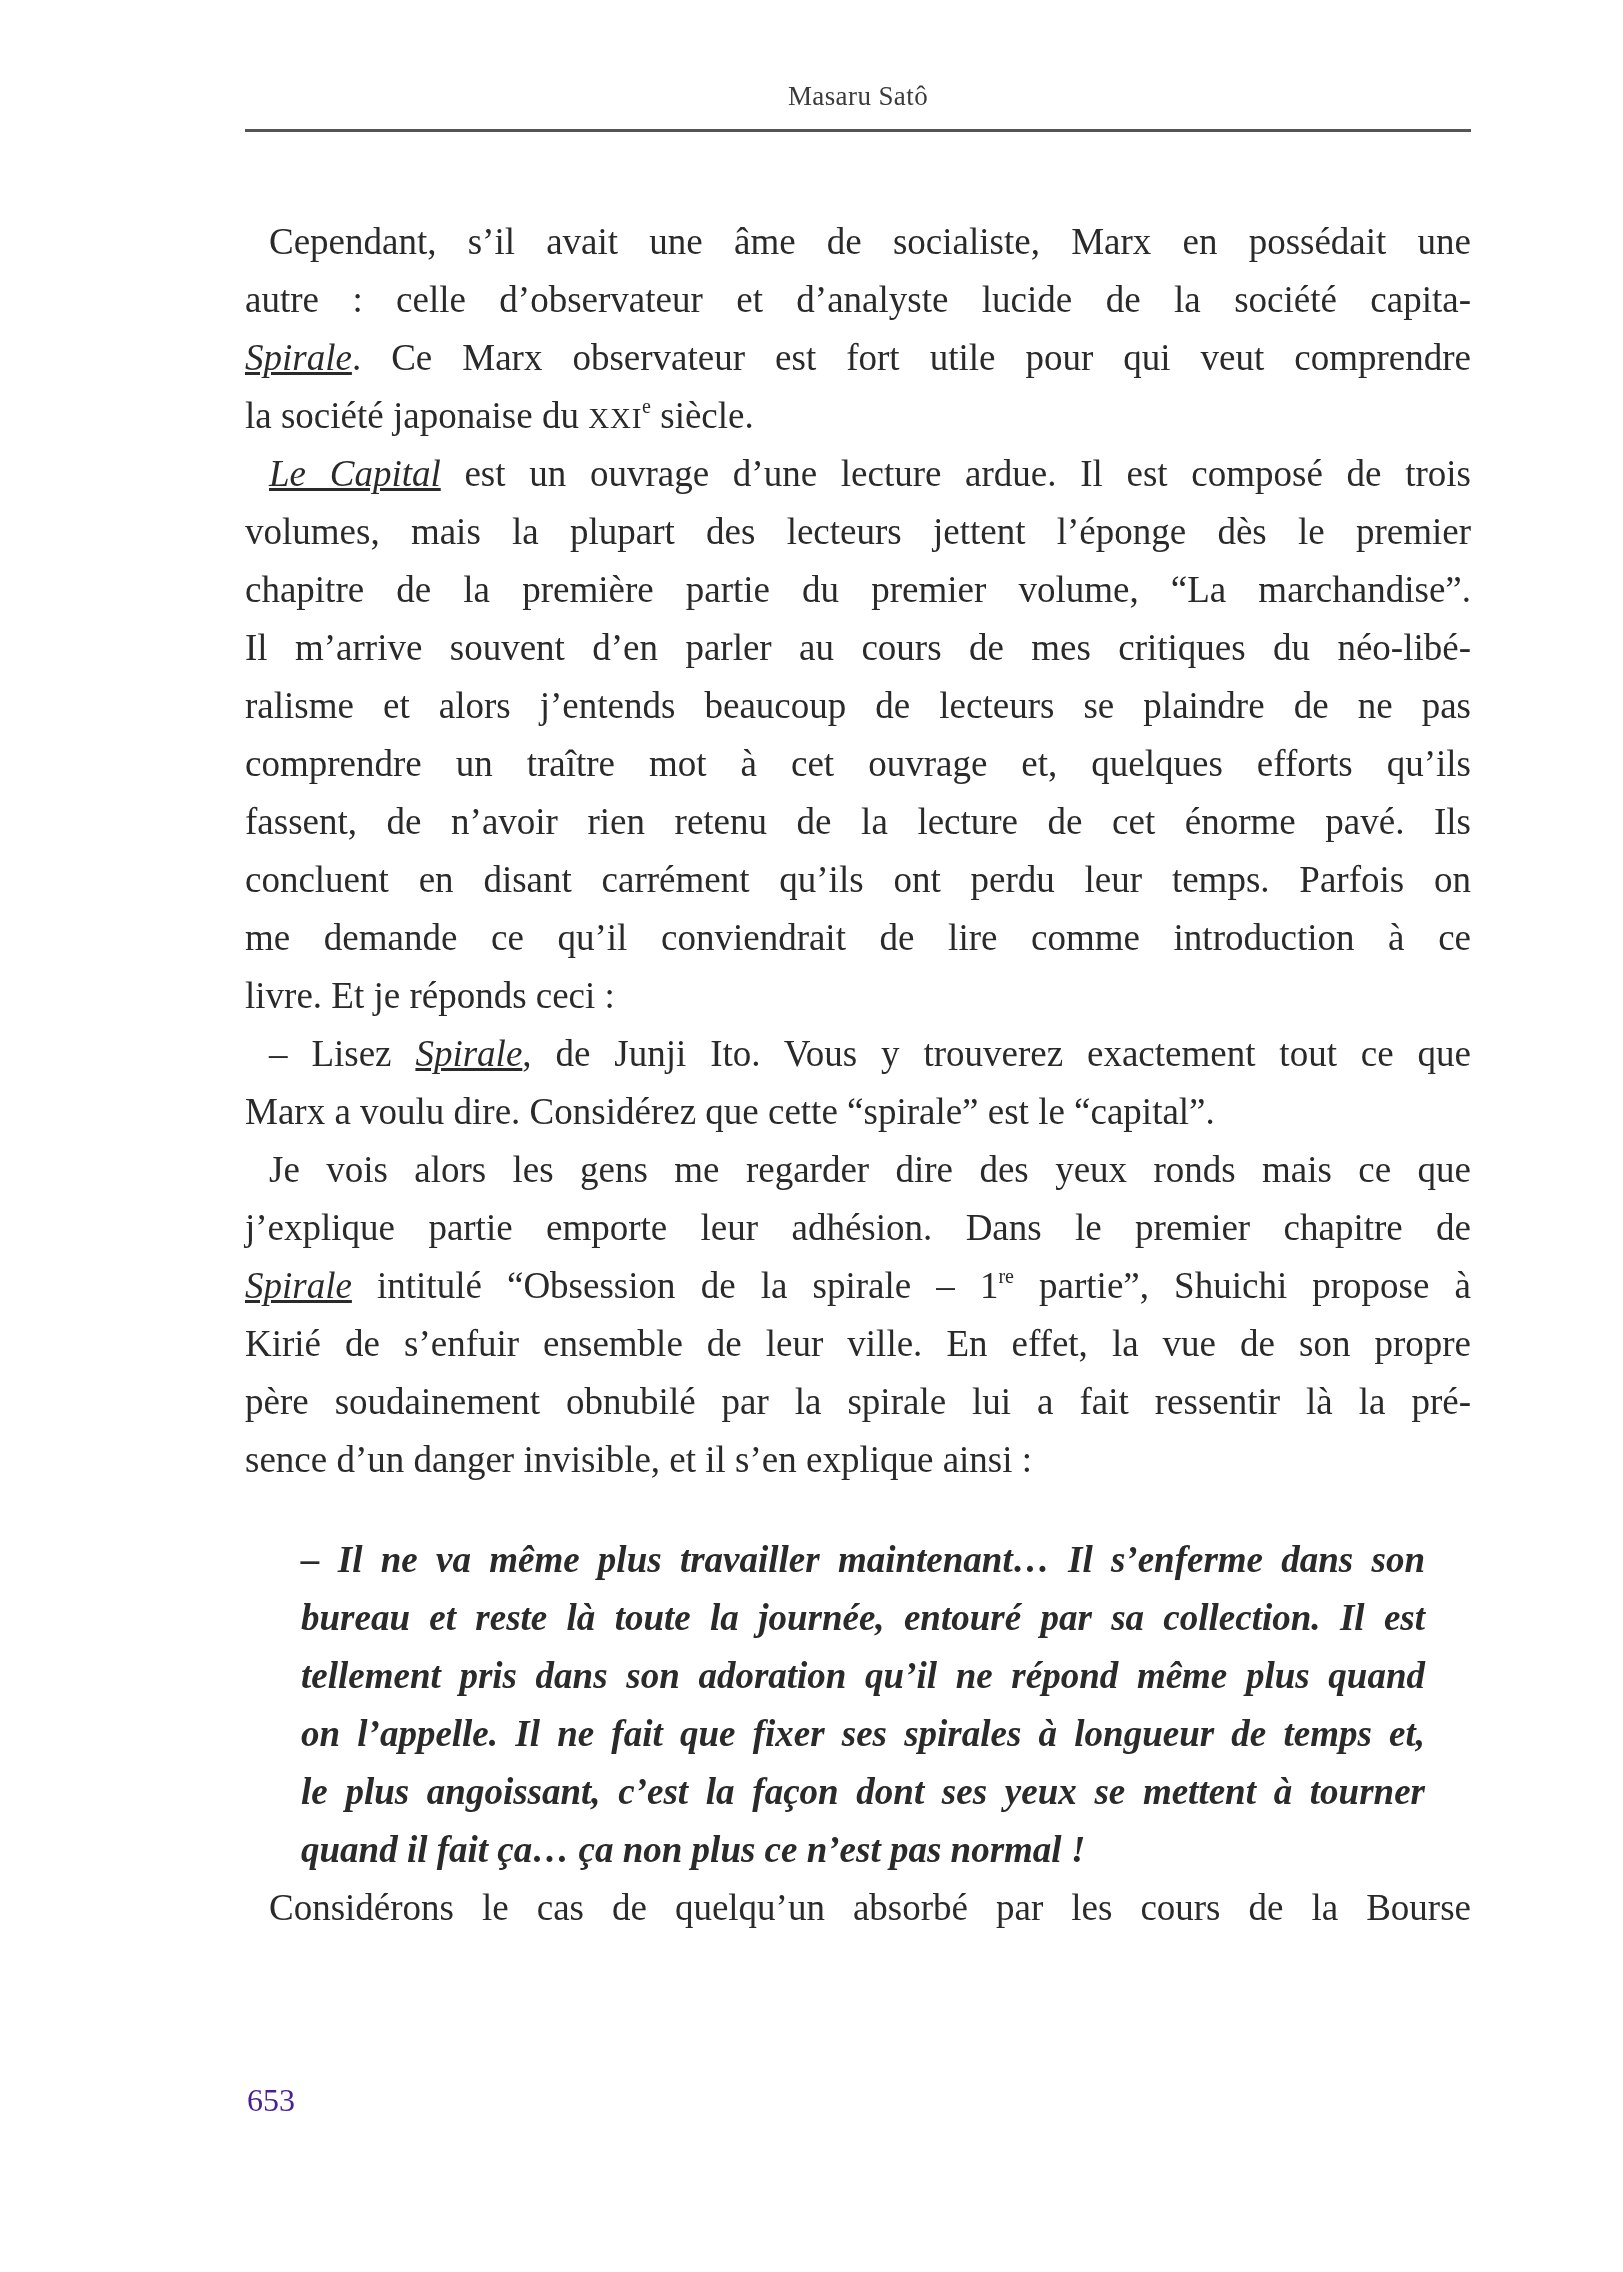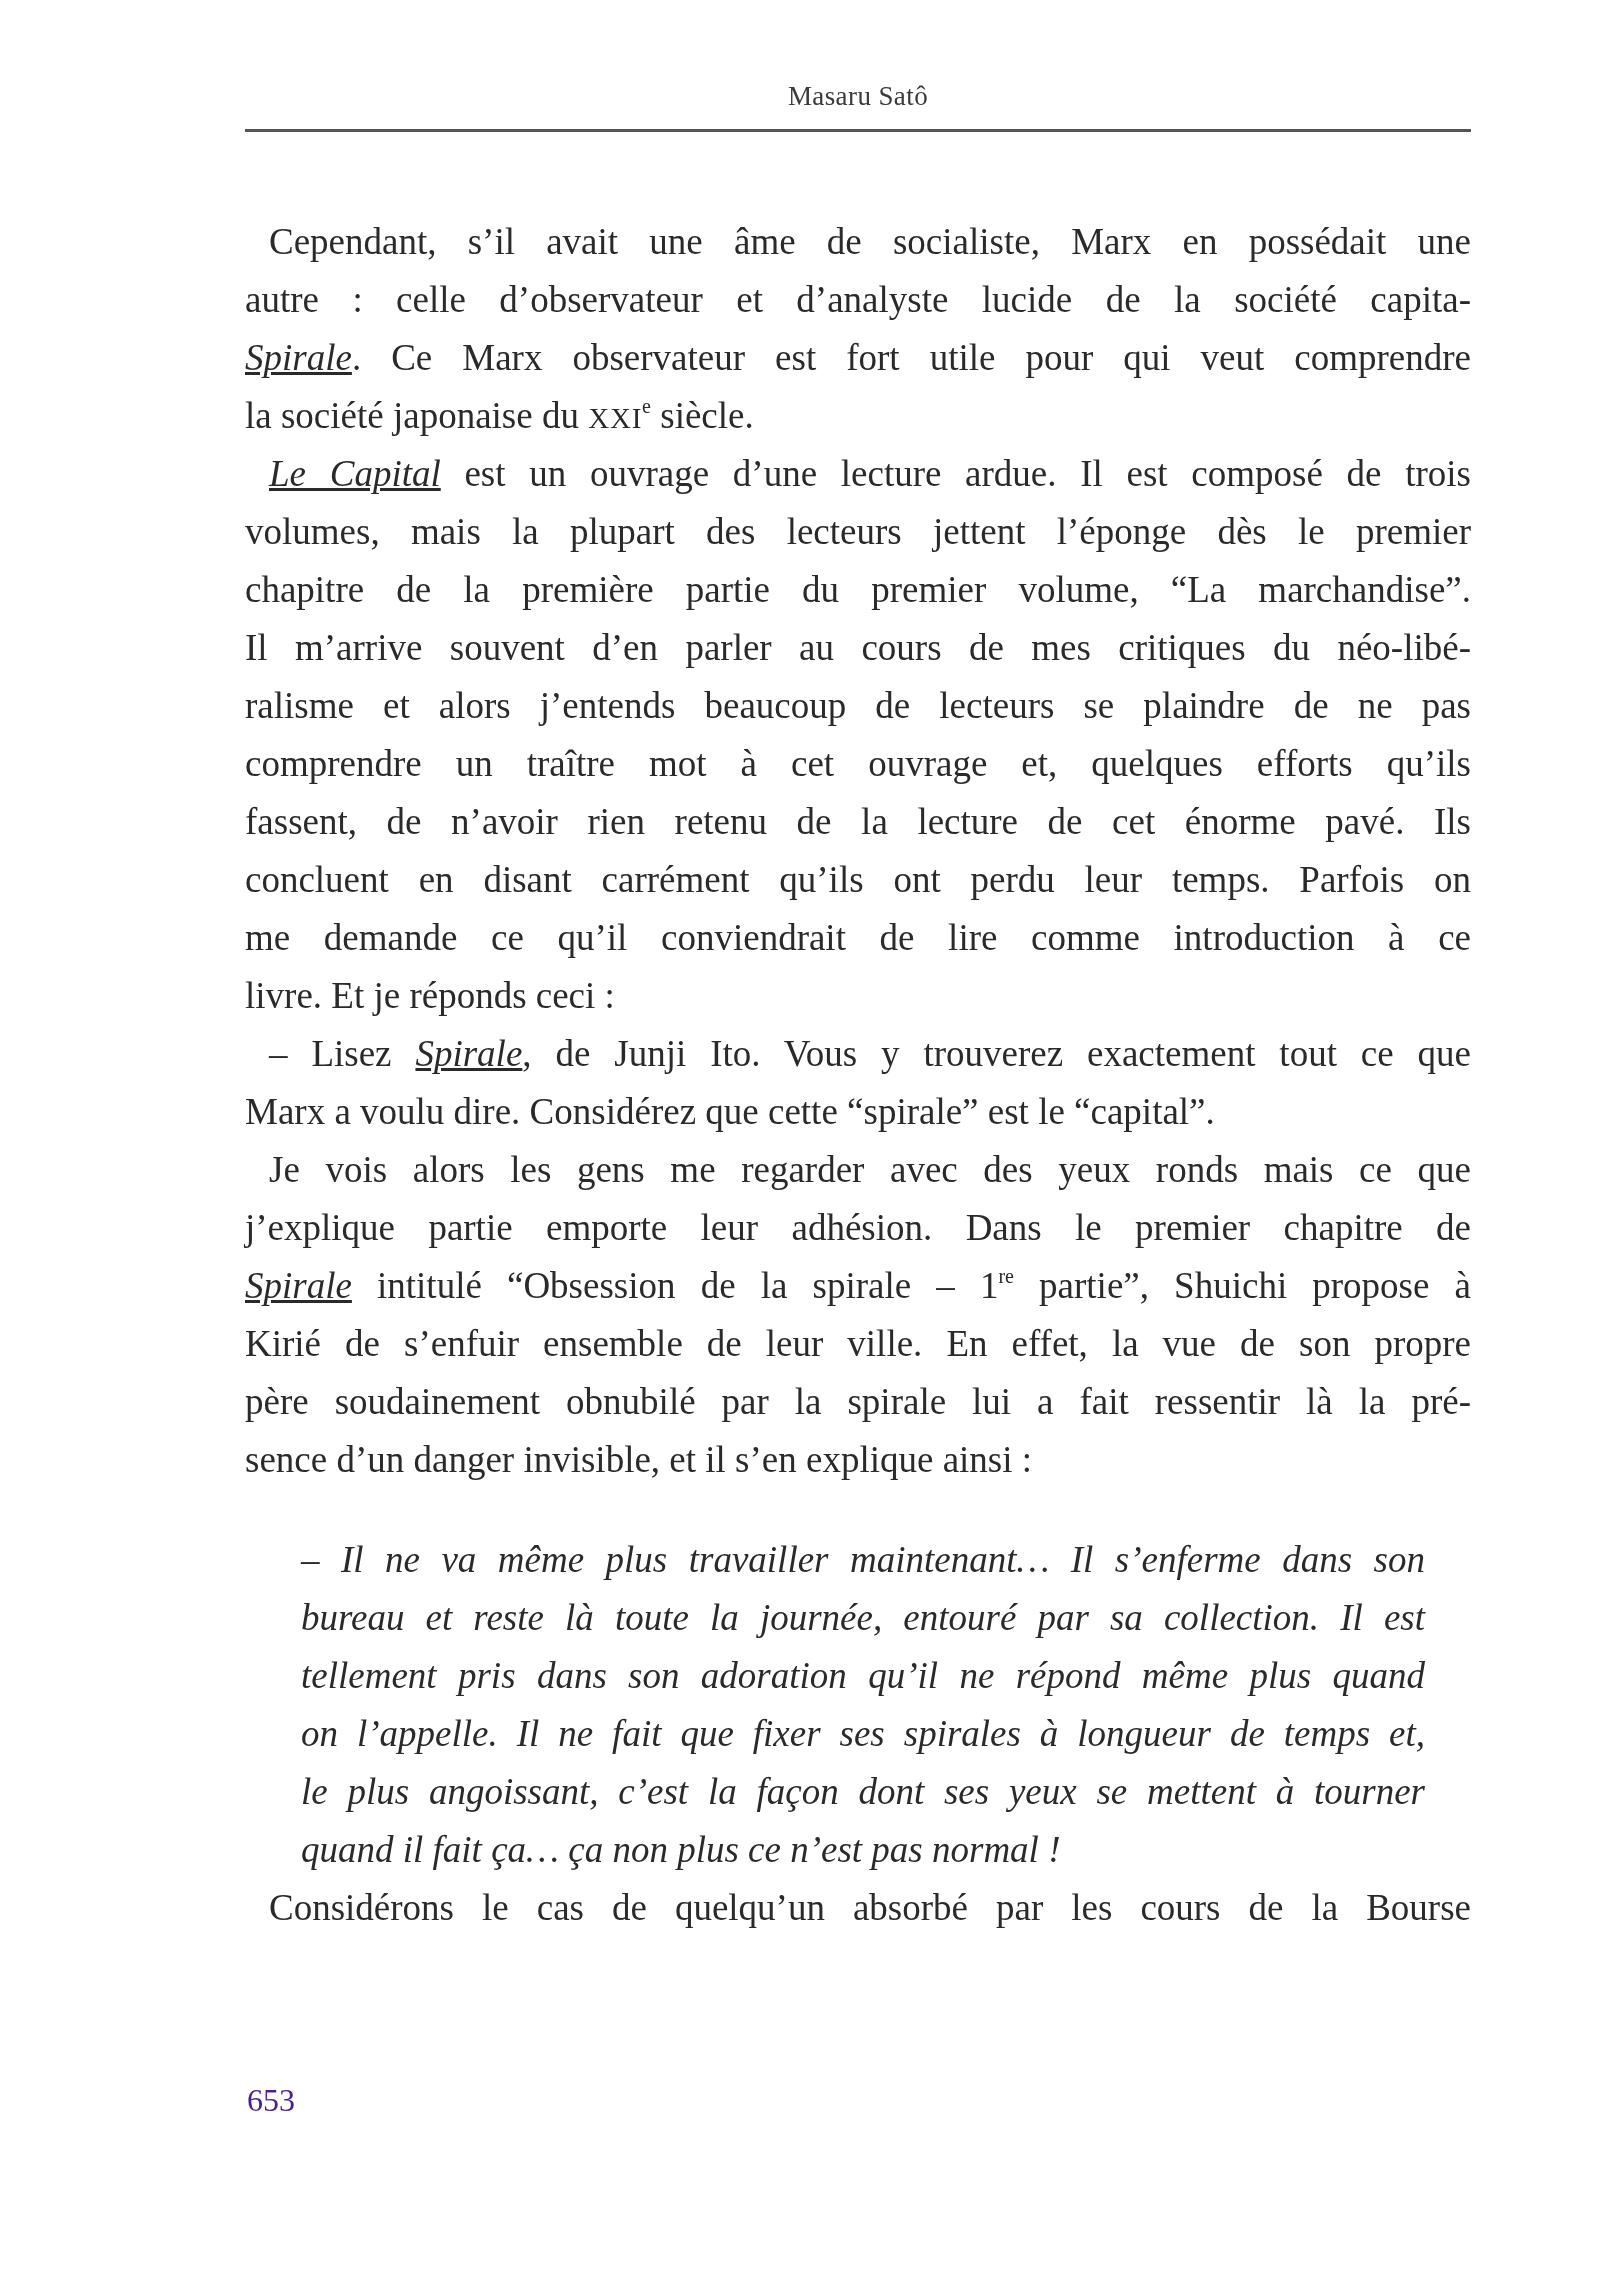--- a/index.html
+++ b/index.html
@@ -6,21 +6,21 @@
   body { width: 1623px; height: 2273px; position: relative; overflow: hidden;
          font-family: "Liberation Serif", "DejaVu Serif", serif; color: #2a2a2a; }
   .header { position: absolute; left: 245px; top: 81px; width: 1226px; text-align: center;
             font-size: 27px; color: #3a3a3a; letter-spacing: 0.4px; }
   .rule { position: absolute; left: 245px; top: 129px; width: 1226px; height: 2.5px; background: #555; }
   .body { position: absolute; left: 245px; top: 213px; width: 1226px; }
   .line { height: 58px; line-height: 58px; font-size: 37px; white-space: nowrap;
           text-align: justify; text-align-last: justify; overflow: visible; }
   .line.last { text-align-last: left; }
   .line.indent { padding-left: 24px; }
-  .quote { margin-top: 42px; padding-left: 56px; width: 1124px; }
+  .quote { margin-top: 42px; padding-left: 56px; width: 1124px; font-weight: bold; }
   .quote .line { font-style: italic; }
   .quote .line.first { padding-left: 0; }
   .quote .line.cont { padding-left: 0; }
   i.it { font-style: italic; text-decoration: underline; }
   sup { font-size: 20px; line-height: 0; vertical-align: 15px; }
   .sc { font-size: 29px; letter-spacing: 0.8px; }
   .folio { position: absolute; left: 247px; top: 2082px; font-size: 32px; color: #4c1d95; }
 </style>
 </head>
 <body>
@@ -49,21 +49,21 @@
     <div class="line"><span>me demande ce qu’il conviendrait de lire comme introduction à ce</span></div>
     <div class="line last"><span>livre. Et je réponds ceci :</span></div>
   </div>
 
   <div>
     <div class="line indent"><span>– Lisez </span><i class="it">Spirale</i><span>, de Junji Ito. Vous y trouverez exactement tout ce que</span></div>
     <div class="line last"><span>Marx a voulu dire. Considérez que cette “spirale” est le “capital”.</span></div>
   </div>
 
   <div>
-    <div class="line indent"><span>Je vois alors les gens me regarder avec des yeux ronds mais ce que</span></div>
+    <div class="line indent"><span>Je vois alors les gens me regarder dire des yeux ronds mais ce que</span></div>
     <div class="line"><span>j’explique partie emporte leur adhésion. Dans le premier chapitre de</span></div>
     <div class="line"><i class="it">Spirale</i><span> intitulé “Obsession de la spirale – 1</span><sup>re</sup><span> partie”, Shuichi propose à</span></div>
     <div class="line"><span>Kirié de s’enfuir ensemble de leur ville. En effet, la vue de son propre</span></div>
     <div class="line"><span>père soudainement obnubilé par la spirale lui a fait ressentir là la pré-</span></div>
     <div class="line last"><span>sence d’un danger invisible, et il s’en explique ainsi :</span></div>
   </div>
 
   <div class="quote">
     <div class="line first">– Il ne va même plus travailler maintenant… Il s’enferme dans son</div>
     <div class="line cont">bureau et reste là toute la journée, entouré par sa collection. Il est</div>

